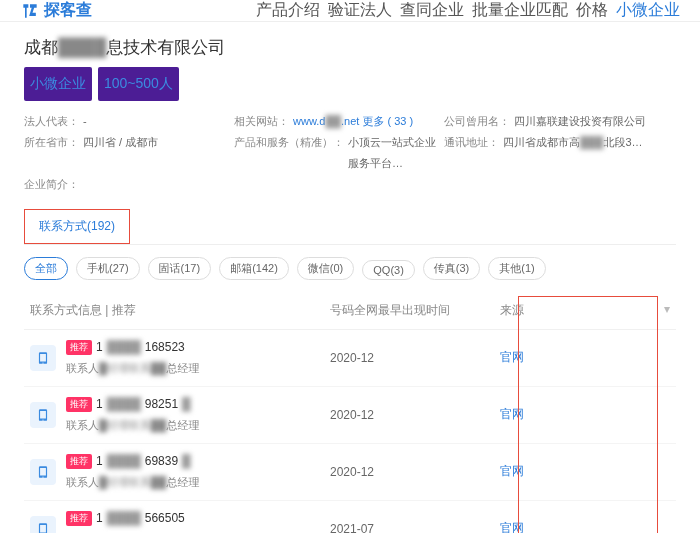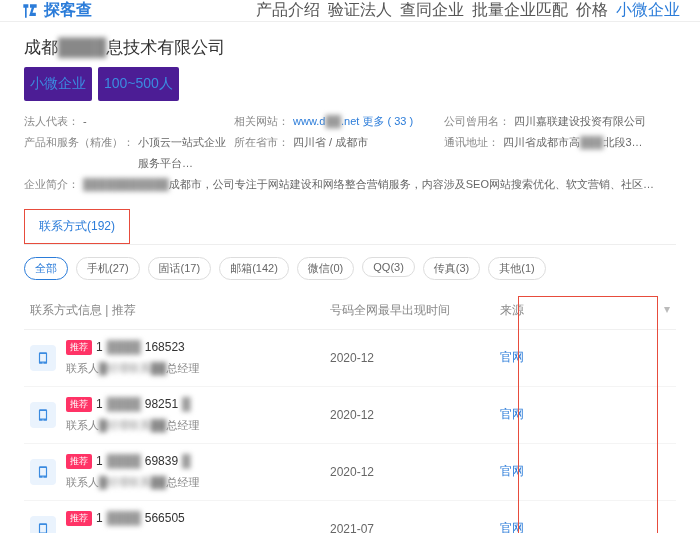--- a/index.html
+++ b/index.html
@@ -20,21 +20,21 @@
 .info .cell{display:flex;min-width:0}
 .info .c1{width:210px}
 .info .c2{width:210px}
 .info .c3{flex:1}
 .info .lbl{color:#888;margin-right:4px;white-space:nowrap}
 .info .blur{filter:blur(2.5px);color:#999}
 .link{color:#2b7cd9}
 .tabs{display:flex;border-bottom:1px solid #eee;margin-top:14px}
 .tab{padding:8px 14px;font-size:12px;color:#666;cursor:pointer;border:1px solid transparent}
 .tab.active{color:#2b7cd9;border:1px solid #e74c3c;border-bottom:1px solid #e74c3c;position:relative;top:0}
-.filters{display:flex;gap:8px;margin:12px 0;align-items:flex-start}
+.filters{display:flex;gap:8px;margin:12px 0;align-items:flex-end}
 .pill{border:1px solid #ddd;border-radius:12px;padding:3px 10px;font-size:11px;color:#666;cursor:pointer}
 .pill.active{border-color:#2b7cd9;color:#2b7cd9}
 .tbl{width:100%;position:relative}
 .thead{display:flex;padding:10px 6px;color:#888;font-size:12px;border-bottom:1px solid #f0f0f0}
 .col-info{width:300px}
 .col-time{width:170px}
 .col-src{flex:1}
 .src-box{position:absolute;top:4px;right:18px;width:140px;bottom:4px;border:1.5px solid #e74c3c;pointer-events:none}
 .trow{display:flex;align-items:center;padding:10px 6px;border-bottom:1px solid #f4f4f4}
 .icon{width:26px;height:26px;border-radius:4px;display:flex;align-items:center;justify-content:center;margin-right:10px;flex-shrink:0}
@@ -86,37 +86,36 @@
           <span class="lbl">法人代表：</span>
           <span>-</span>
         </div>
       <div class="cell c2"><span class="lbl">相关网站：</span><span class="link"><span>www.d</span><span class="blur">██</span><span>.net</span></span>&nbsp;<span class="link">更多 ( 33 )</span></div>
       <div class="cell c3">
           <span class="lbl">公司曾用名：</span>
           <span>四川嘉联建设投资有限公司</span>
         </div>
     </div>
     <div class="row">
+      <div class="cell c2">
+          <span class="lbl">所在省市：</span>
+          <span>四川省 / 成都市</span>
+        </div>
       <div class="cell c1">
           <span class="lbl">产品和服务（精准）：</span>
           <span>小顶云一站式企业服务平台…</span>
         </div>
-      <div class="cell c2">
-          <span class="lbl">所在省市：</span>
-          <span>四川省 / 成都市</span>
-        </div>
       <div class="cell c3">
           <span class="lbl">通讯地址：</span>
           <span><span>四川省成都市高</span><span class="blur">███</span><span>北段3…</span></span>
         </div>
     </div>
     <div class="row">
       <div class="cell" style="width:100%">
           <span class="lbl">企业简介：</span>
-          <span><span class="blur">███████████</span><span>成都市，公司专注于网站建设和网络整合营销服务，内容涉及SEO网站搜索优化、软文营销、社区…</span></span>
         </div>
     </div>
   </div>
 
   <div class="tabs">
     <div class="tab active">联系方式(192)</div>
   </div>
 
   <div class="filters">
     <span class="pill active">全部</span>

